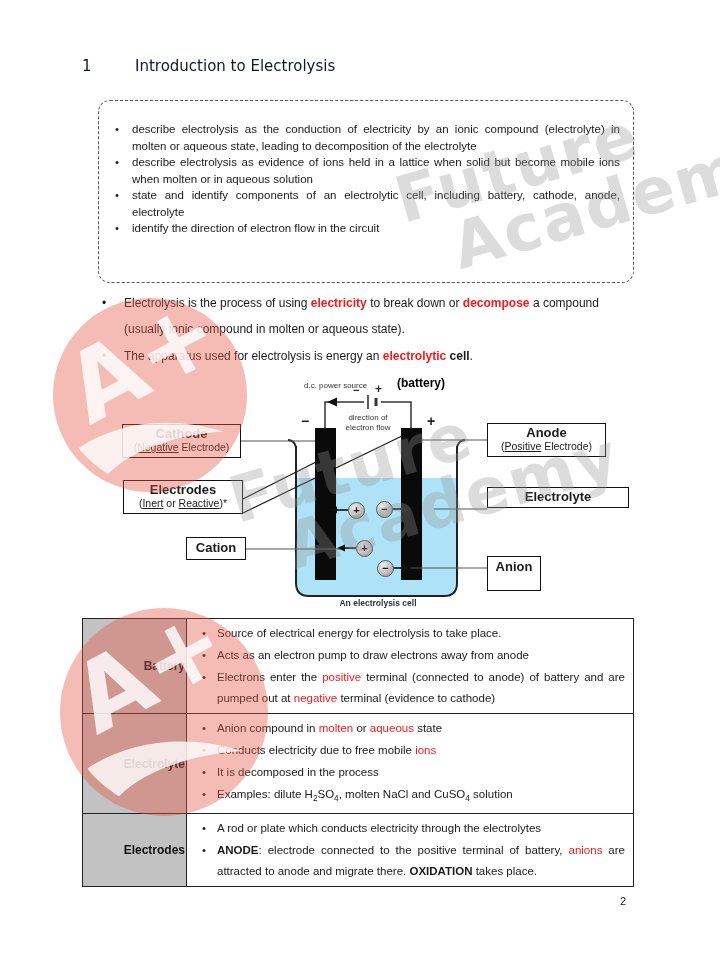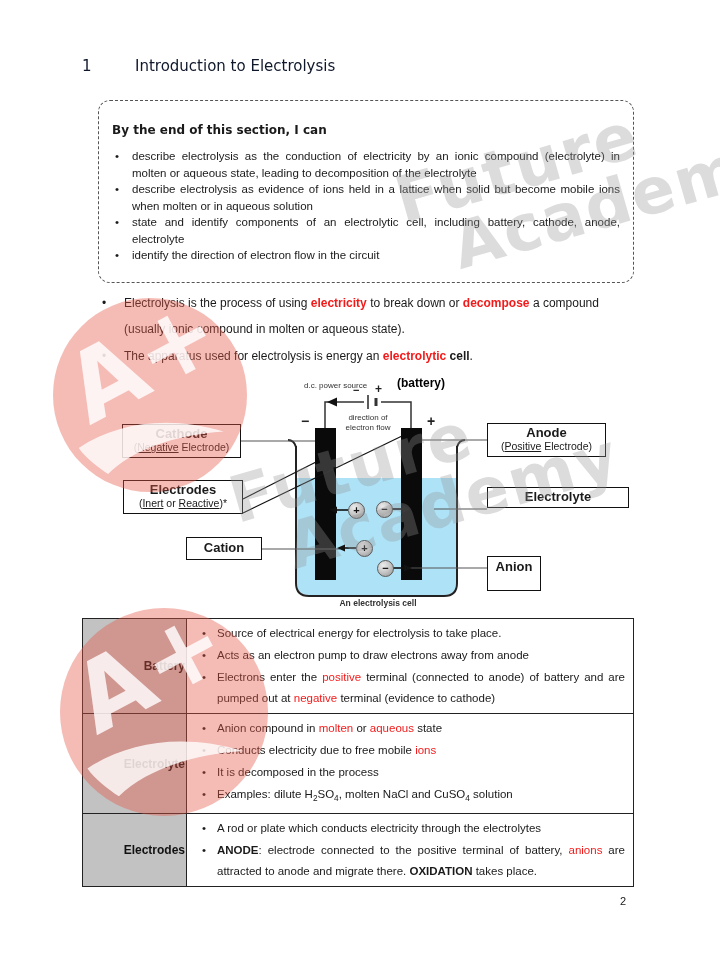--- a/index.html
+++ b/index.html
@@ -38,21 +38,21 @@
   .dg-caption{left:318px;top:598px;width:120px;text-align:center;font-size:8.5px;font-weight:600;color:#333;}
   .ion{position:absolute;width:17px;height:17px;border-radius:50%;box-sizing:border-box;
     border:1px solid #5a5a5a;background:radial-gradient(circle at 35% 30%,#ececec 0%,#c9c9c9 45%,#939393 100%);
     font-size:11px;font-weight:bold;color:#111;display:flex;align-items:center;justify-content:center;line-height:1;}
   .label-box{position:absolute;border:1.5px solid #111;background:#fff;box-sizing:border-box;
     text-align:center;padding:2px 2px 3px 2px;}
   .label-box .bt{font-size:13px;font-weight:bold;line-height:14px;}
   .label-box .bs{font-size:10.5px;line-height:12.5px;}
   .box-cathode{left:122px;top:424px;width:119px;}
   .box-electrodes{left:123px;top:480px;width:120px;}
-  .box-cation{left:186px;top:537px;width:76px;padding-top:3px;padding-bottom:4px;}
+  .box-cation{left:186px;top:537px;width:60px;padding-top:3px;padding-bottom:4px;}
   .box-anode{left:487px;top:423px;width:119px;}
   .box-electrolyte{left:487px;top:487px;width:142px;}
   .box-anion{left:487px;top:556px;width:54px;padding-top:3px;padding-bottom:16px;}
   
   .def-table{position:absolute;left:82px;top:618px;width:552px;border-collapse:collapse;}
   .def-table td{border:1.4px solid #222;vertical-align:middle;box-sizing:border-box;}
   .def-table td.hd{width:104px;background:#c2c2c2;text-align:right;font-weight:bold;font-size:12px;color:#111;}
   .def-table td.bd{padding:3px 8px 3px 4px;}
   .tb-bullet{display:flex;font-size:11.5px;line-height:21px;margin:1px 0;}
   .tb-bullet .marker{width:26px;flex:none;text-align:center;}
@@ -86,21 +86,20 @@
 </head>
 <body>
 
 <div class="page">
 
   <div class="doc-title">
     <span class="num">1</span><span>Introduction to Electrolysis</span>
   </div>
 
   <div class="sc-box">
-    <div class="sc-sub">By the end of this section, I can</div>
     <div class="sc-bullets">
       <div class="sc-bullet">
         <span class="marker">•</span>
         <span class="txt">describe electrolysis as the conduction of electricity by an ionic compound (electrolyte) in molten or aqueous state, leading to decomposition of the electrolyte</span>
       </div>
       <div class="sc-bullet">
         <span class="marker">•</span>
         <span class="txt">describe electrolysis as evidence of ions held in a lattice when solid but become mobile ions when molten or in aqueous solution</span>
       </div>
       <div class="sc-bullet">

